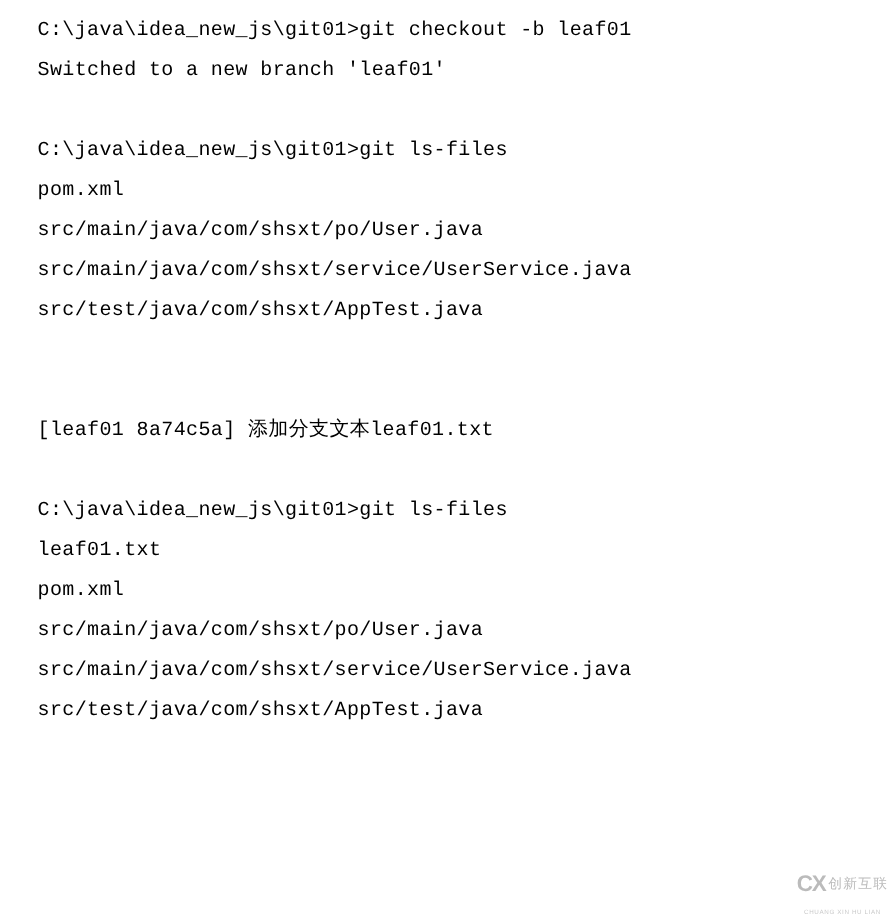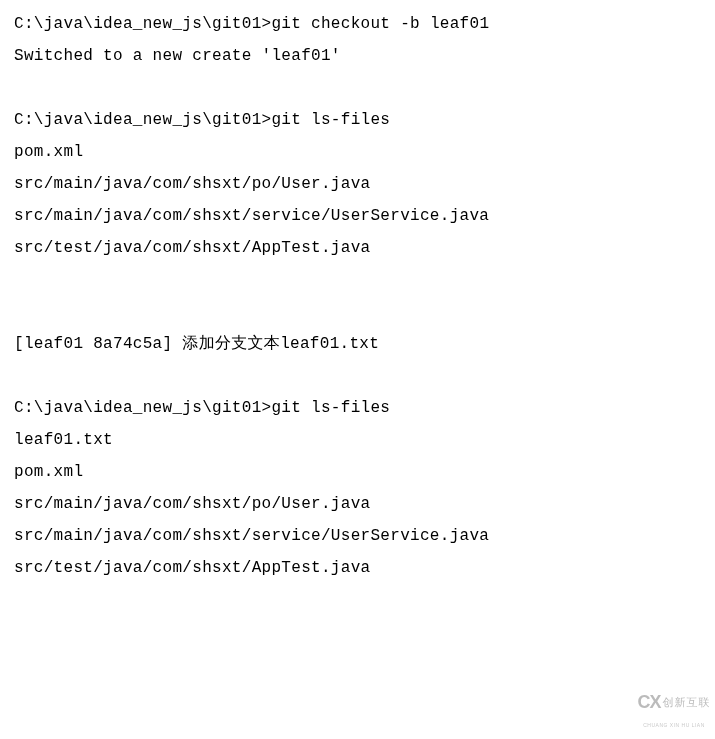--- a/index.html
+++ b/index.html
@@ -15,43 +15,44 @@
       font-size: 16px;
       color: #000000;
       padding: 8px 14px;
       line-height: 2.0;
       position: relative;
       overflow: hidden;
     }
     .terminal-line {
       white-space: pre;
       letter-spacing: 0.3px;
+      margin-left: 16px;
     }
     .blank-line {
       height: 32px;
     }
     .cursor-icon {
       display: inline-block;
       position: relative;
       width: 18px;
       height: 18px;
       vertical-align: middle;
       margin-left: 12px;
     }
     .watermark {
       position: absolute;
       right: 0;
-      bottom: 17px;
+      bottom: 4px;
       width: 82px;
       height: 38px;
       opacity: 0.85;
       display: flex;
       flex-direction: column;
       align-items: center;
-      justify-content: flex-start;
+      justify-content: flex-end;
       font-family: "Microsoft YaHei", sans-serif;
     }
     .watermark-logo {
       display: flex;
       align-items: center;
       gap: 2px;
     }
     .watermark-cx {
       font-size: 18px;
       font-weight: bold;
@@ -67,21 +68,21 @@
       font-size: 5px;
       color: #c0c0c0;
       letter-spacing: 0.5px;
     }
   </style>
 </head>
 <body>
 
 <div id="terminal-content">
     <div class="terminal-line"><span>C:\java\idea_new_js\git01&gt;</span><span>git checkout -b leaf01</span></div>
-    <div class="terminal-line">Switched to a new create 'leaf01'</div>
+    <div class="terminal-line">Switched to a new branch 'leaf01'</div>
     <div class="blank-line"></div>
     <div class="terminal-line"><span>C:\java\idea_new_js\git01&gt;</span><span>git ls-files</span></div>
     <div class="terminal-line">pom.xml</div>
     <div class="terminal-line">src/main/java/com/shsxt/po/User.java</div>
     <div class="terminal-line">src/main/java/com/shsxt/service/UserService.java</div>
     <div class="terminal-line">src/test/java/com/shsxt/AppTest.java</div>
     <div class="blank-line"></div>
     <div class="blank-line"></div>
     <div class="terminal-line">[leaf01 8a74c5a] 添加分支文本leaf01.txt</div>
     <div class="blank-line"></div>

